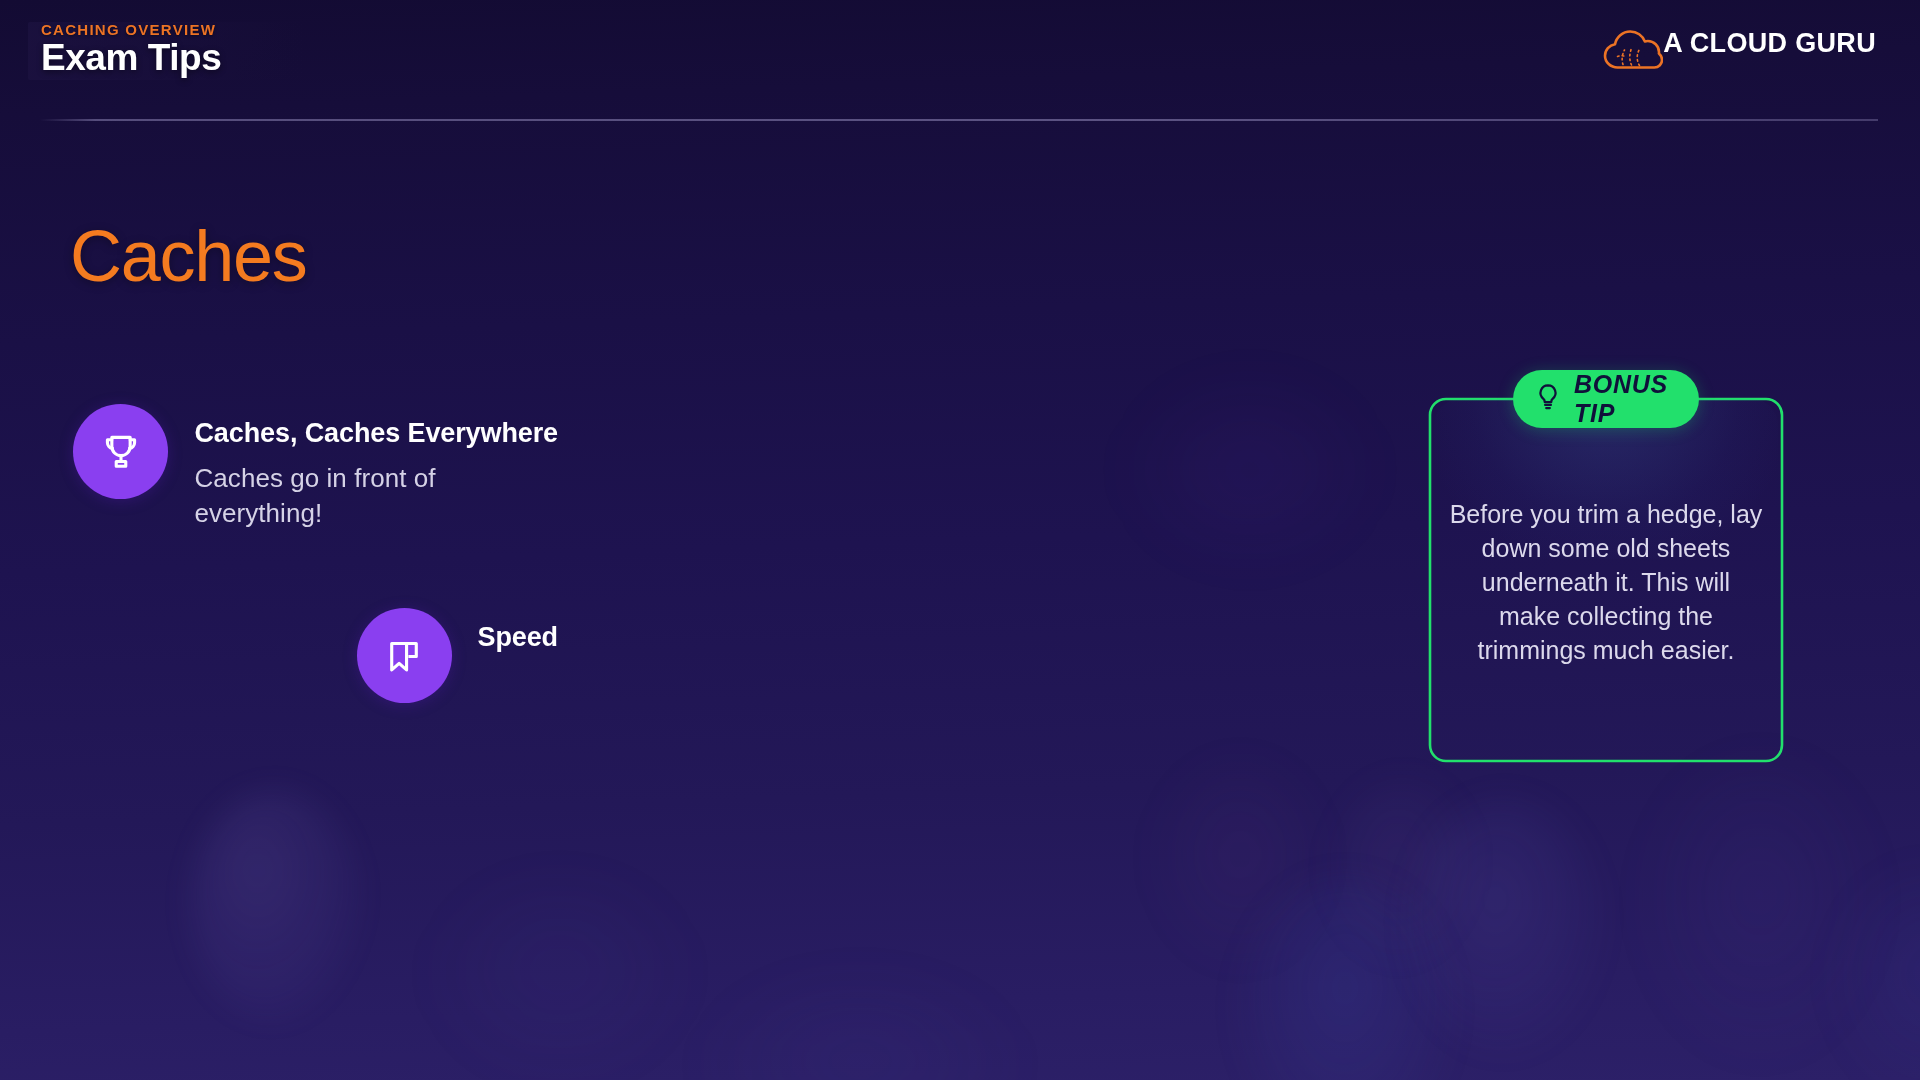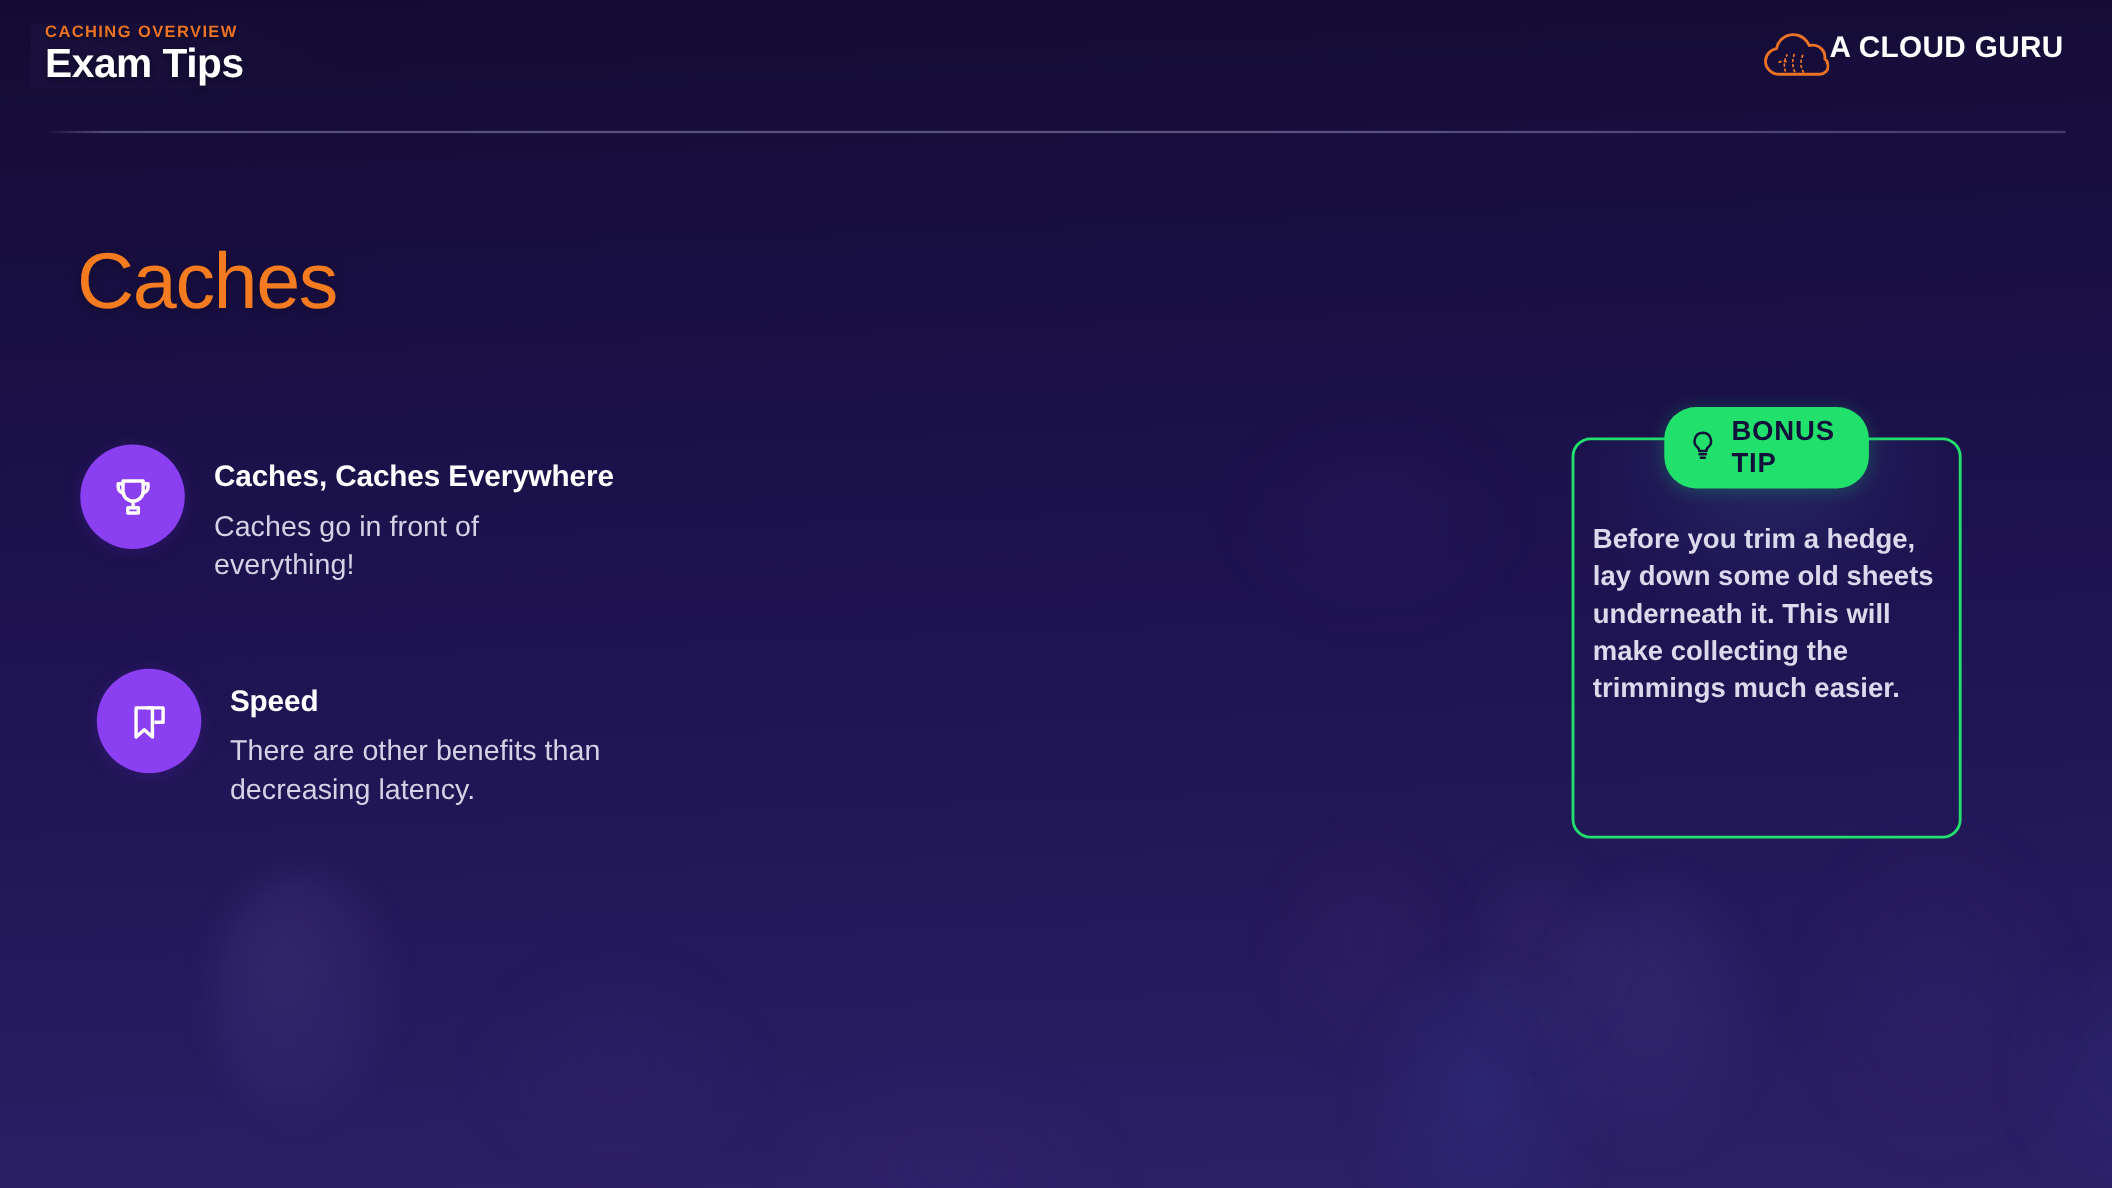--- a/index.html
+++ b/index.html
@@ -122,34 +122,36 @@
   .bonus-frame svg { display:block; }
 
   .bonus-glow {
     position:absolute; left:14px; top:10px; right:14px; height:160px;
     background:radial-gradient(ellipse at 50% 0%, rgba(90,150,225,.18), rgba(60,90,190,.05) 55%, transparent 78%);
     pointer-events:none; border-radius:26px;
   }
 
   .bonus-pill {
     position:absolute; left:50%; top:-19px; transform:translateX(-50%);
-    height:74px; padding:0 28px 0 22px;
+    height:58px; padding:0 28px 0 22px;
     background:#22E06C;
     border-radius:29px;
     display:flex; align-items:center; gap:13px;
     box-shadow:0 2px 16px rgba(20,190,100,.30);
+    font-style:italic;
   }
   .bonus-pill-label {
     font-size:25px; font-weight:bold; letter-spacing:.03em;
     color:#10103A;
   }
 
   .bonus-text {
-    position:absolute; left:28px; right:28px; top:84px;
-    font-size:25px; line-height:1.36; color:#DCD9EC; font-weight:700;
+    position:absolute; left:28px; right:28px; top:108px;
+    text-align:center;
+    font-size:25px; line-height:1.36; color:#DCD9EC; font-weight:400;
   }
 </style>
 </head>
 <body>
 
 <div class="slide">
 
   <div class="bokeh b1"></div>
   <div class="bokeh b9"></div>
   <div class="bokeh b8"></div>
@@ -204,21 +206,20 @@
 
     <div class="feature f1">
       <div class="feat-icon">
         <svg width="44" height="44" viewBox="0 0 24 24" fill="none" aria-hidden="true">
           <path d="M5.3 5.2h8.1v14.4l-4.05-3.6-4.05 3.6V5.2z" stroke="#FFFFFF" stroke-width="1.7" stroke-linejoin="round"></path>
           <path d="M10.4 5.2h8.3v7.1h-4.3" stroke="#FFFFFF" stroke-width="1.7" stroke-linejoin="round"></path>
         </svg>
       </div>
       <div class="feat-body">
         <div class="feat-title">Speed</div>
-        <div class="feat-desc">There are other benefits than decreasing latency.</div>
       </div>
     </div>
 
 
   </div>
 
   <div class="bonus">
 
     <div class="bonus-frame">
       <svg width="372" height="382" viewBox="0 0 372 382" fill="none" aria-hidden="true">

